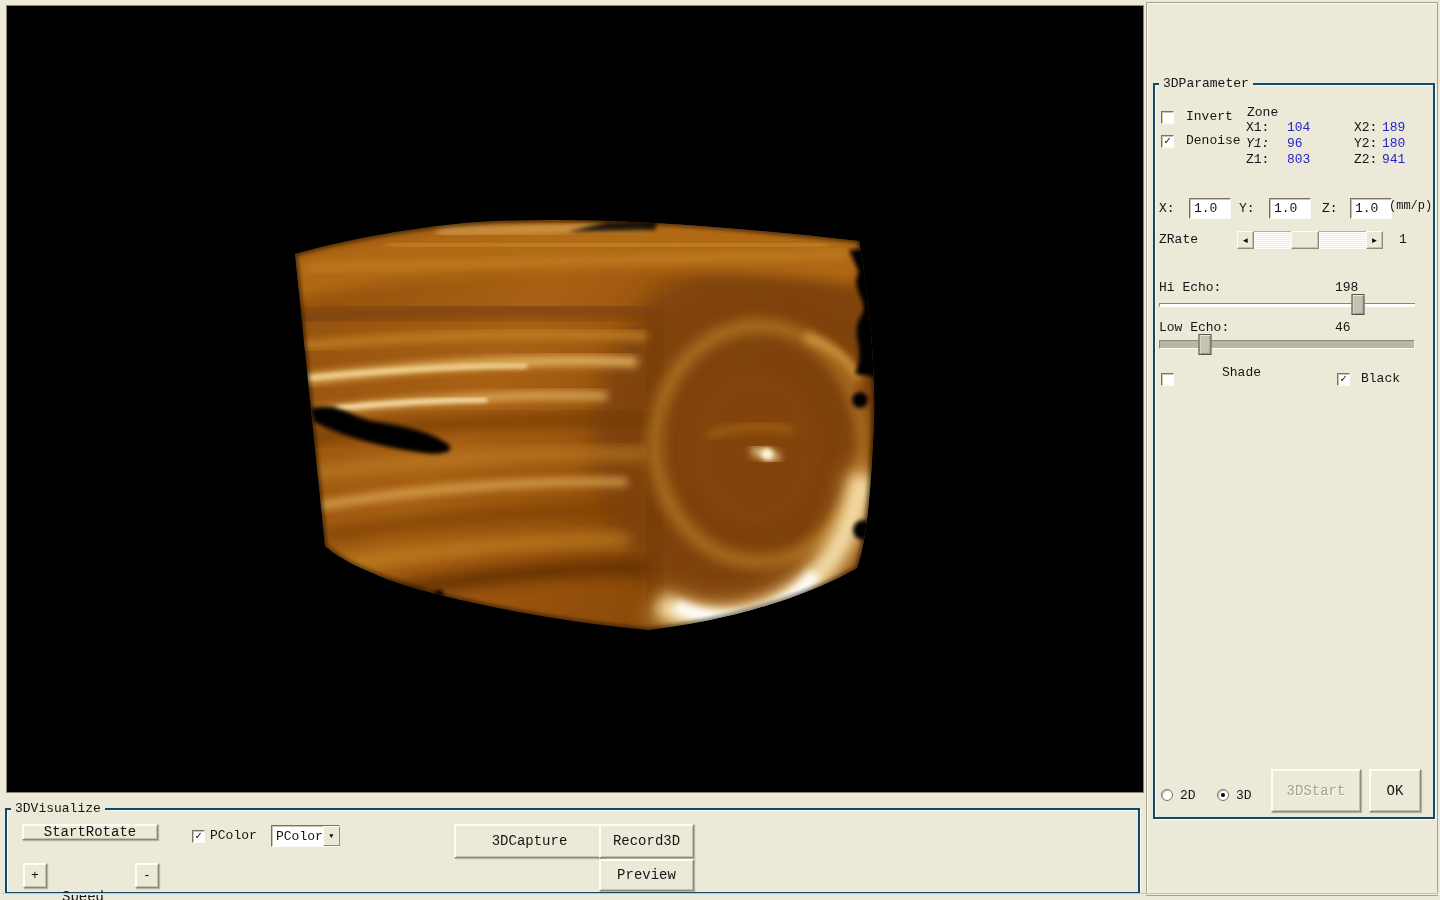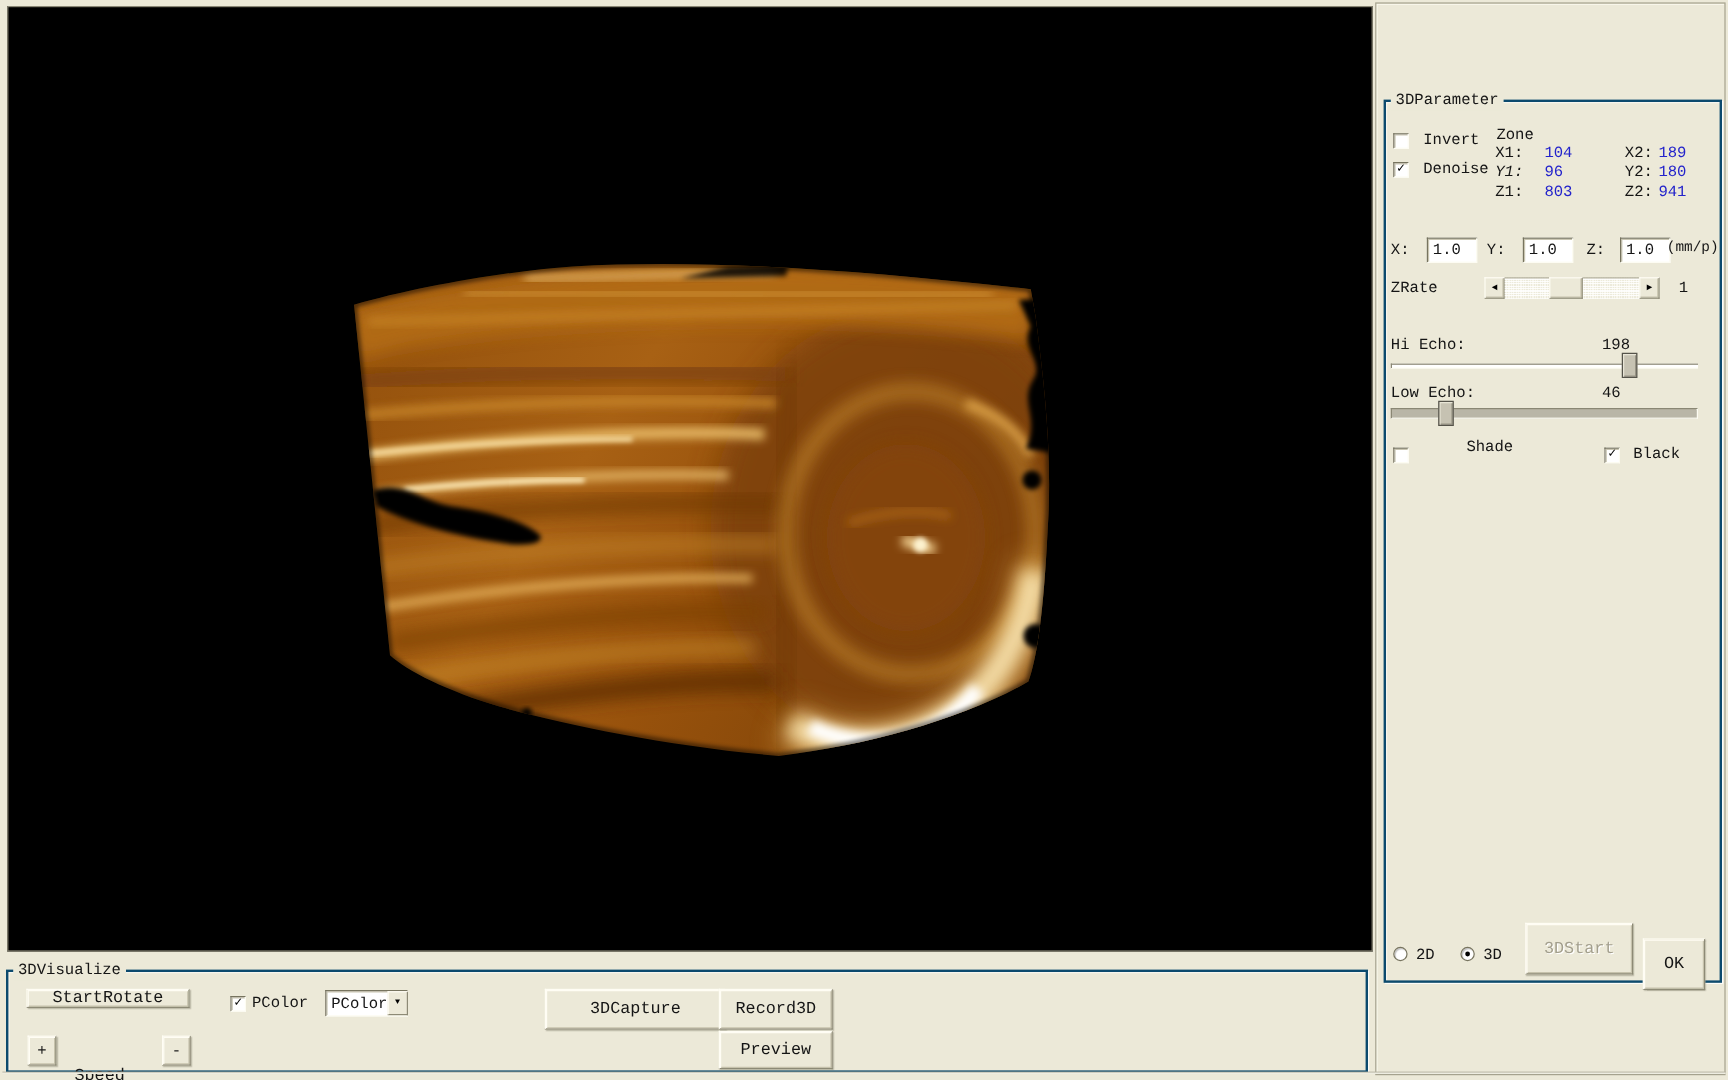--- a/index.html
+++ b/index.html
@@ -259,21 +259,21 @@
       <span class="checkbox" style="left:6px; top:288px;"></span>
       <span class="lbl" style="left:31px; top:280px;margin-left:36px;">Shade</span>
       <span class="checkbox" style="left:182px; top:288px;">✓</span>
       <span class="lbl" style="left:206px; top:286px;">Black</span>
 
       <span class="radio" style="left:6px; top:704px;"></span>
       <span class="lbl" style="left:25px; top:703px;">2D</span>
       <span class="radio on" style="left:62px; top:704px;"></span>
       <span class="lbl" style="left:81px; top:703px;">3D</span>
       <button class="btn disabled" style="left:116px; top:684px; width:90px; height:43px;">3DStart</button>
-      <button class="btn" style="left:214px; top:684px; width:52px; height:43px;margin-top:13px;">OK</button>
+      <button class="btn" style="left:214px; top:684px; width:52px; height:43px;">OK</button>
     </div>
   </div>
 
   <div class="groupbox" style="left:5px; top:808px; width:1135px; height:86px;">
     <span class="legend">3DVisualize</span>
 
     <button class="btn" style="left:15px; top:14px; width:136px; height:16px;">StartRotate</button>
 
     <span class="checkbox" style="left:185px; top:20px;">✓</span>
     <span class="lbl" style="left:203px; top:18px;">PColor</span>

